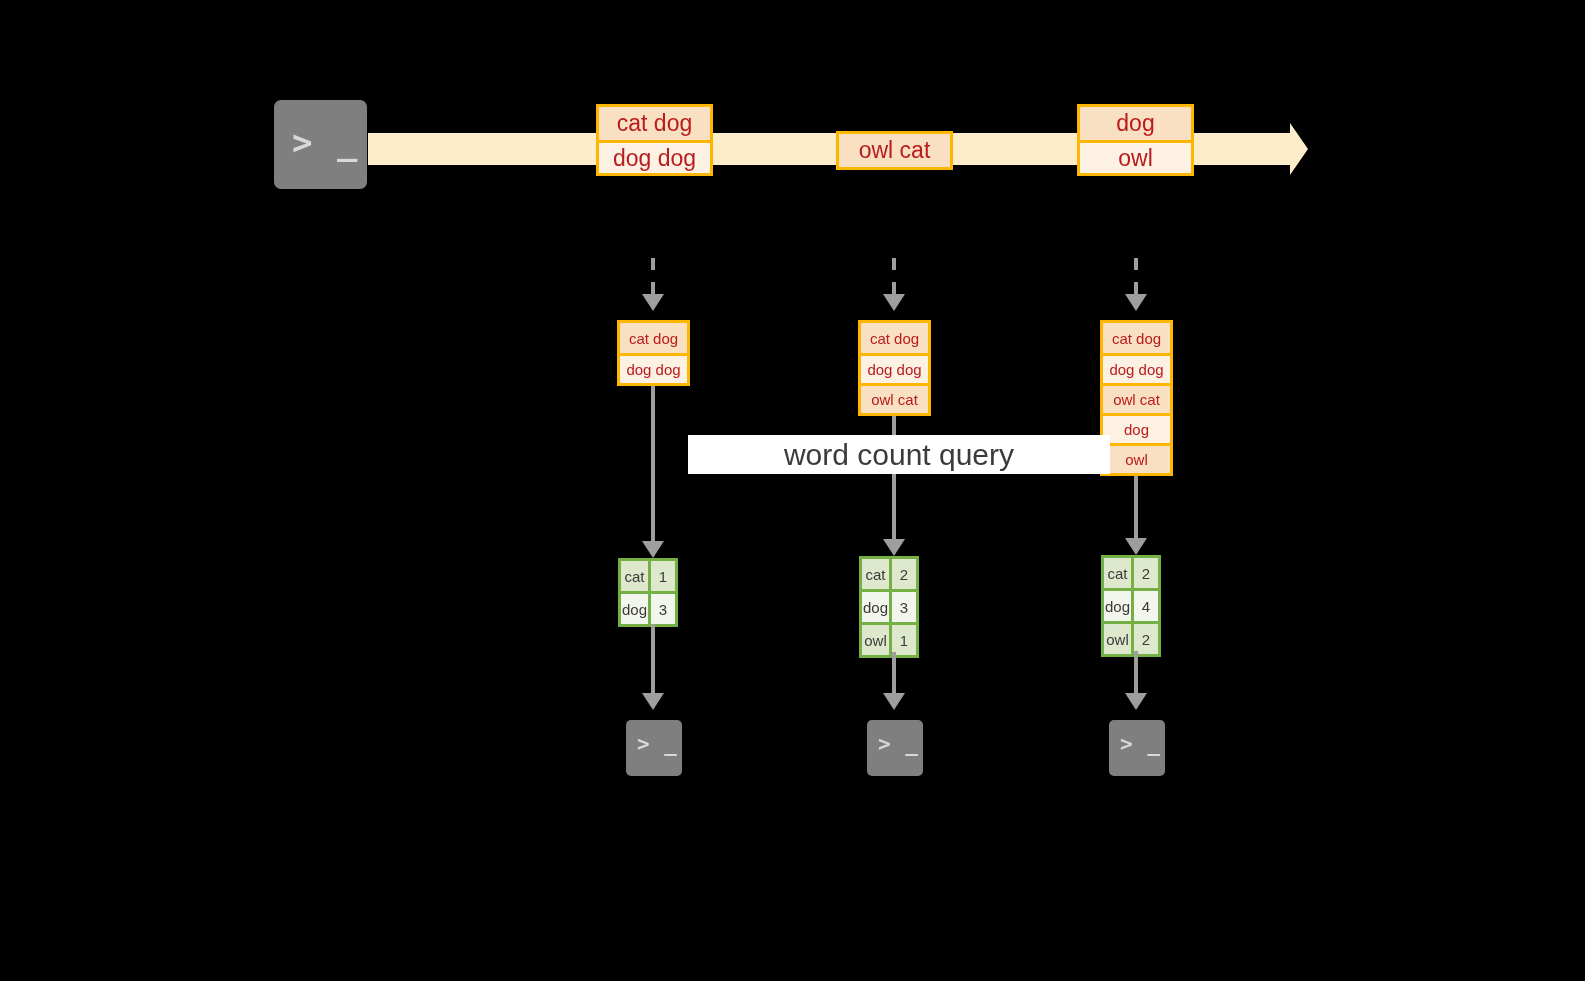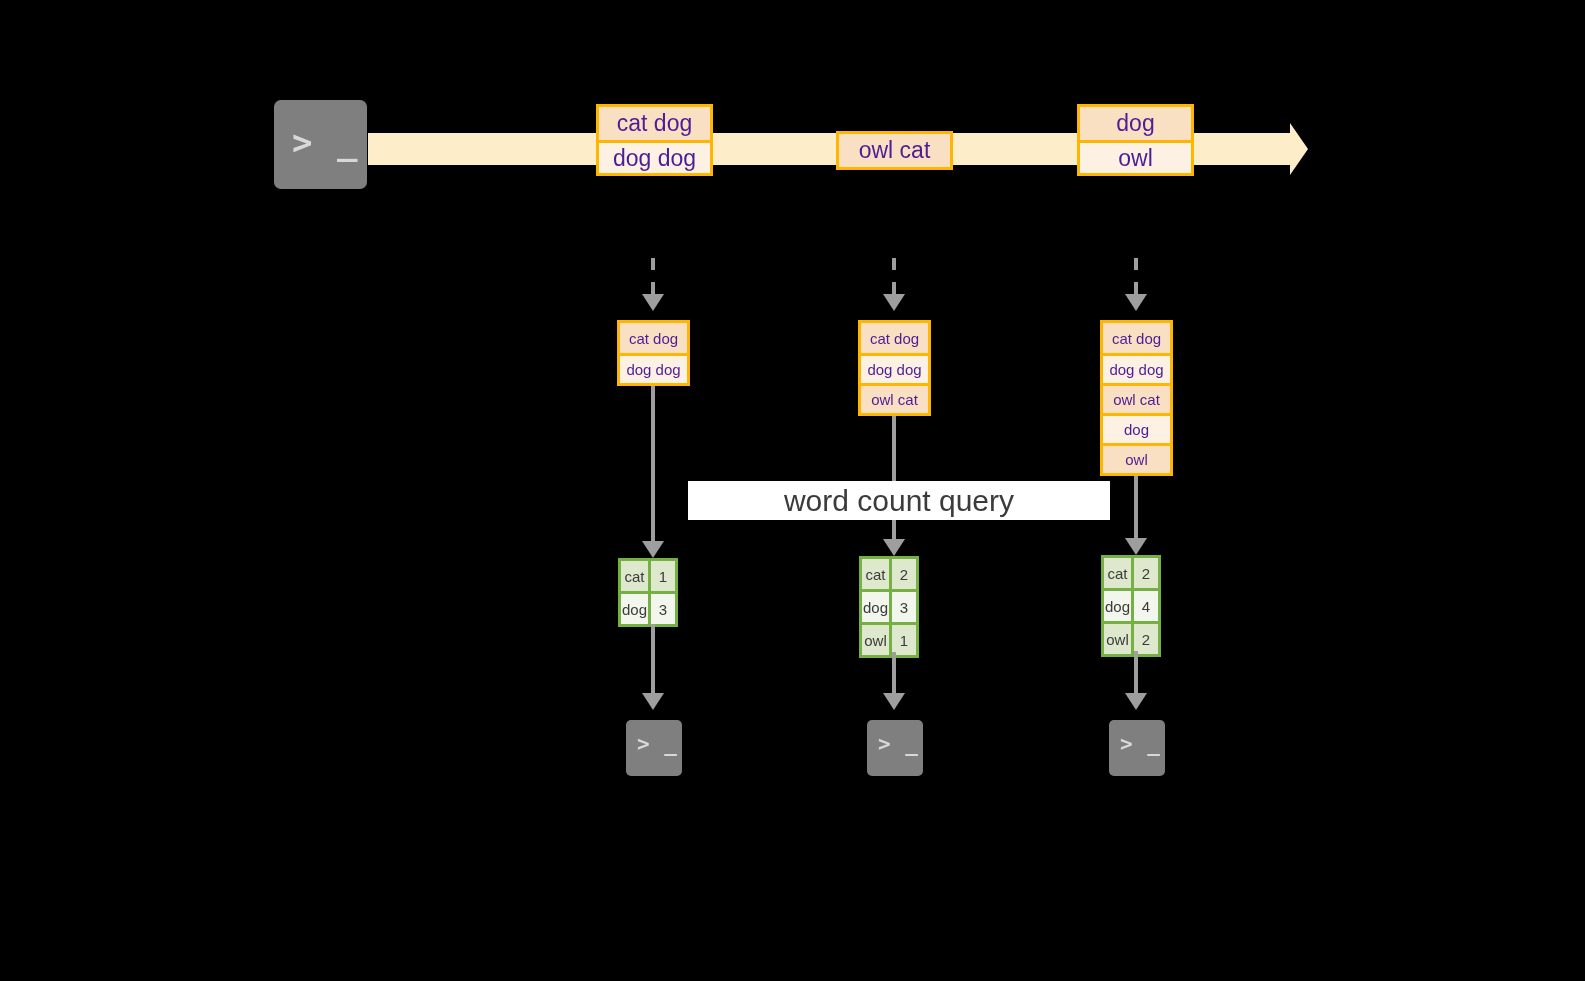--- a/index.html
+++ b/index.html
@@ -34,21 +34,21 @@
   .band{position:absolute;background:#fdeec9;}
   .bandhead{position:absolute;width:0;height:0;
         border-top:26px solid transparent;
         border-bottom:26px solid transparent;
         border-left:18px solid #fdeec9;}
 
   
   .obox{position:absolute;box-sizing:border-box;
         border:3px solid #ffb600;background:#fdf1e3;}
   .obox .row{box-sizing:border-box;display:flex;align-items:center;
-        justify-content:center;color:#4c1d95;white-space:nowrap;}
+        justify-content:center;color:#b91c1c;white-space:nowrap;}
   .obox .row.peach{background:#fae0c3;}
   .obox .row.cream{background:#fdf1e3;}
   .obox .row + .row{border-top:3px solid #ffb600;}
 
   .obox-big .row{height:33px;font-size:23px;}
   .obox-sm .row{height:30px;font-size:15px;}
 
   
   .gbox{position:absolute;box-sizing:border-box;
         border:3px solid #74b043;background:#f2f6ec;}
@@ -202,15 +202,15 @@
 
   <div class="vline" style="left:1134px;top:651px;height:46px;"></div>
   <div class="vhead" style="left:1125px;top:693px;"></div>
 
   <div class="term term-sm" style="left:1103px;top:714px;">
     <div class="hatch"></div>
     <div class="inner"></div>
     <div class="glyph">&gt; _</div>
   </div>
 
-  <div class="qlabel" style="left:688px;top:481px;width:422px;height:39px;font-size:30px;">word count query</div>
+  <div class="qlabel" style="left:688px;top:435px;width:422px;height:39px;font-size:30px;">word count query</div>
 
 </div>
 
 </body></html>

